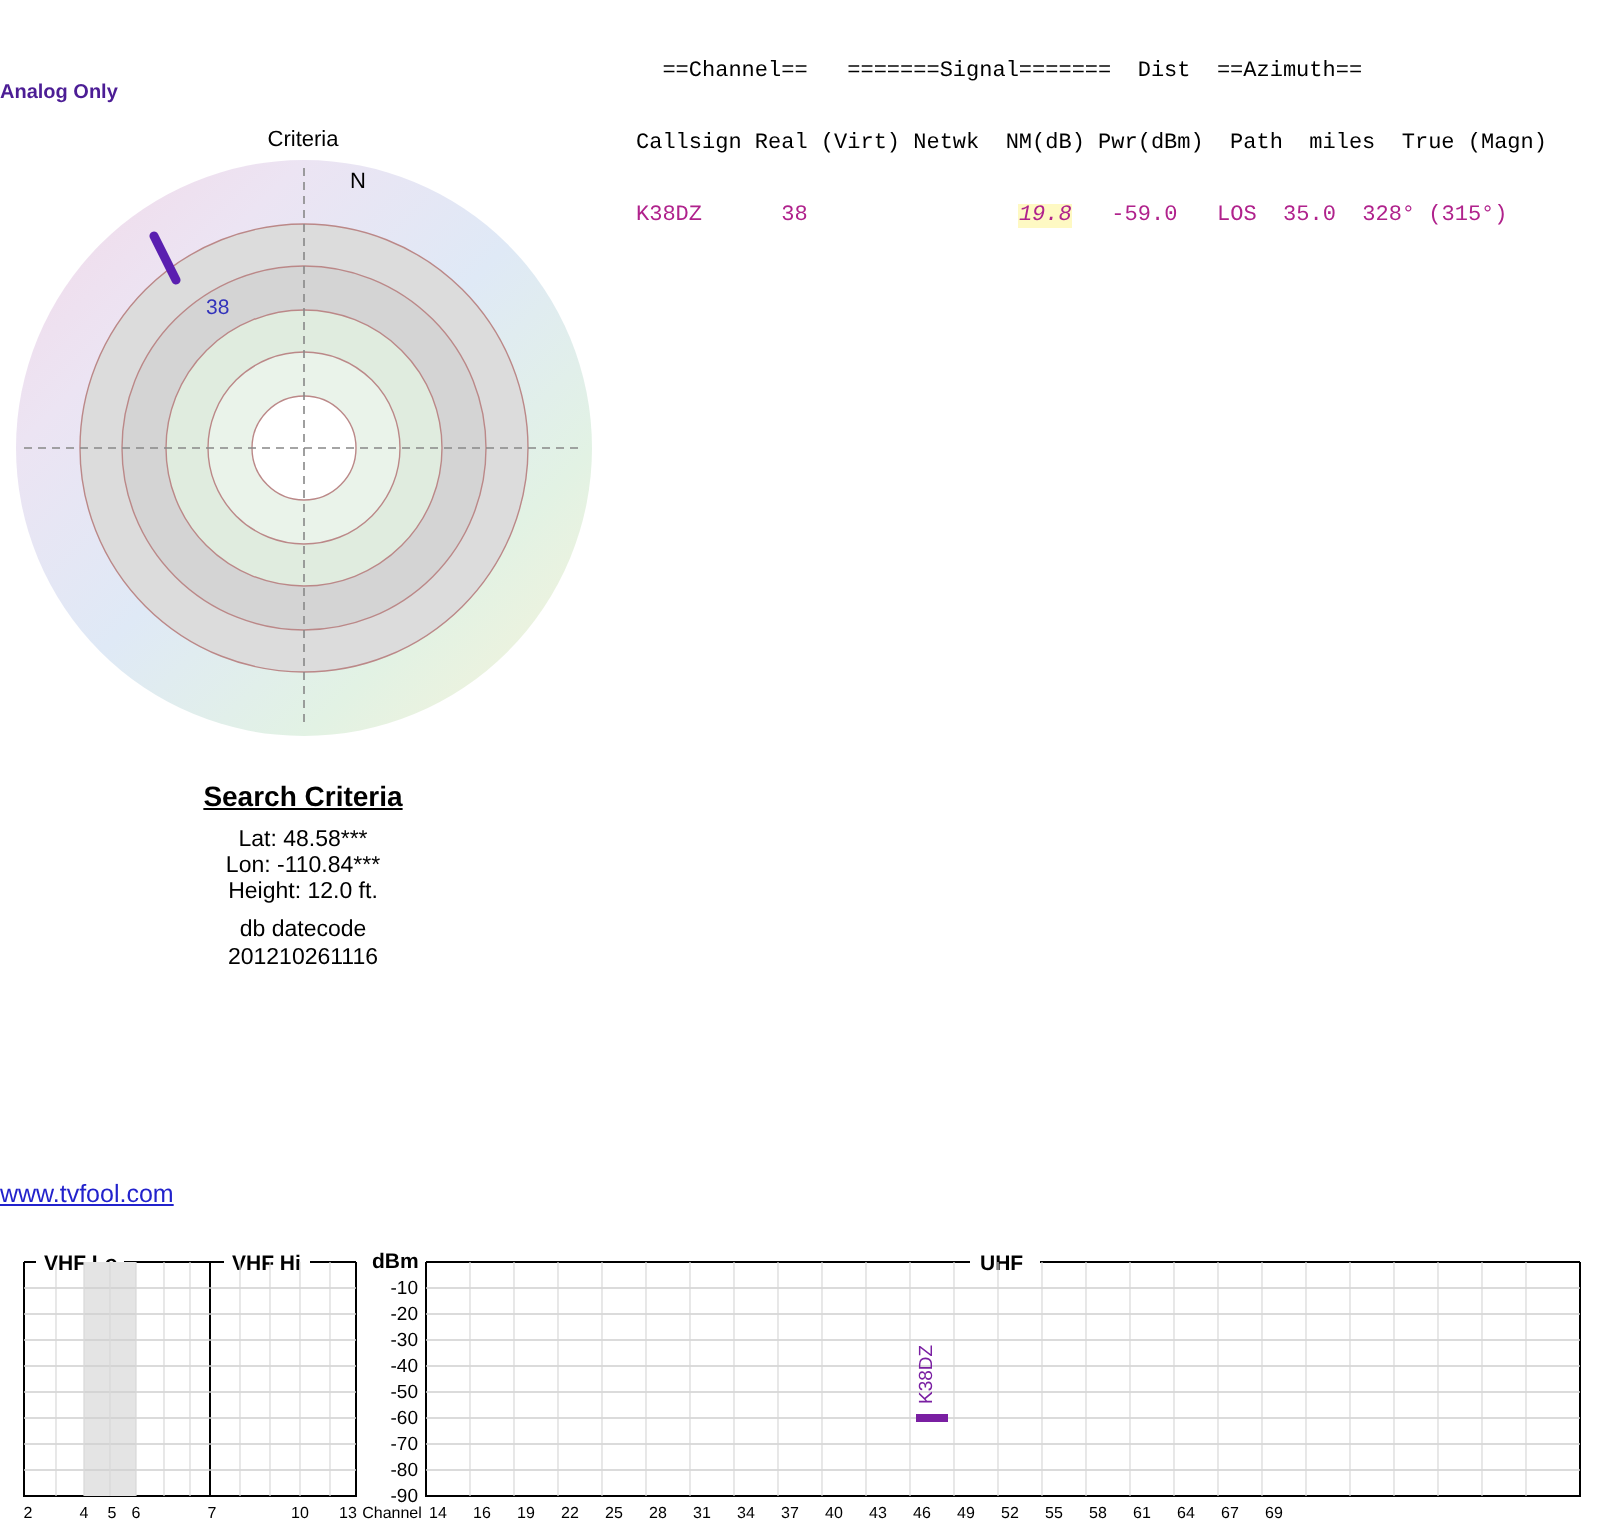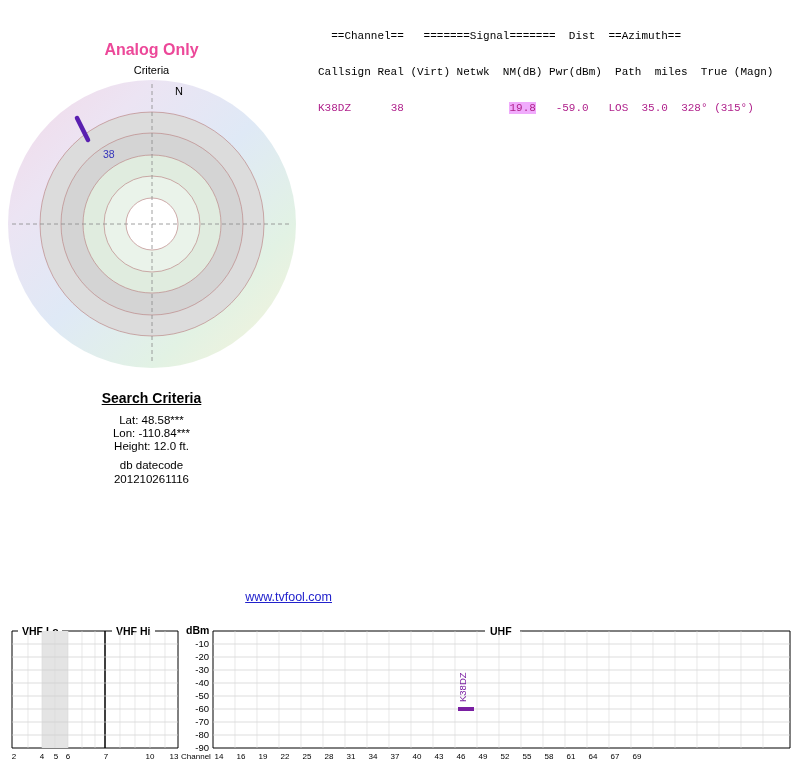--- a/index.html
+++ b/index.html
@@ -30,33 +30,33 @@
     color: #000;
     letter-spacing: 0px;
   }
   #signal-table .hdr {
     color: #000;
   }
   #signal-table .row {
     color: #b0228c;
   }
   #signal-table .cell-nm {
-    background: #f0abfc;
+    background: #fef9c3;
+    font-style: italic;
   }
 
   
   #analog-title {
     position: absolute;
     left: 0;
     top: 41px;
     width: 303px;
-    text-align: center;
-    font-size: 16px;
+    font-size: 10px;
     font-weight: bold;
-    color: #ec4899;
+    color: #4c1d95;
   }
   #truenorth-label {
     position: absolute;
     left: 0;
     top: 64px;
     width: 303px;
     text-align: center;
     font-size: 11px;
     color: #000;
   }
@@ -96,23 +96,22 @@
     width: 303px;
     text-align: center;
     font-size: 11.5px;
     line-height: 14px;
   }
   #tvfool-link {
     position: absolute;
     left: 0;
     top: 590px;
     width: 303px;
-    text-align: right;
+    text-align: left;
     font-size: 12.5px;
-    padding-left: 29px;
   }
   #tvfool-link a {
     color: #2222cc;
     text-decoration: underline;
   }
 
   
   #spectrum {
     position: absolute;
     left: 0;

